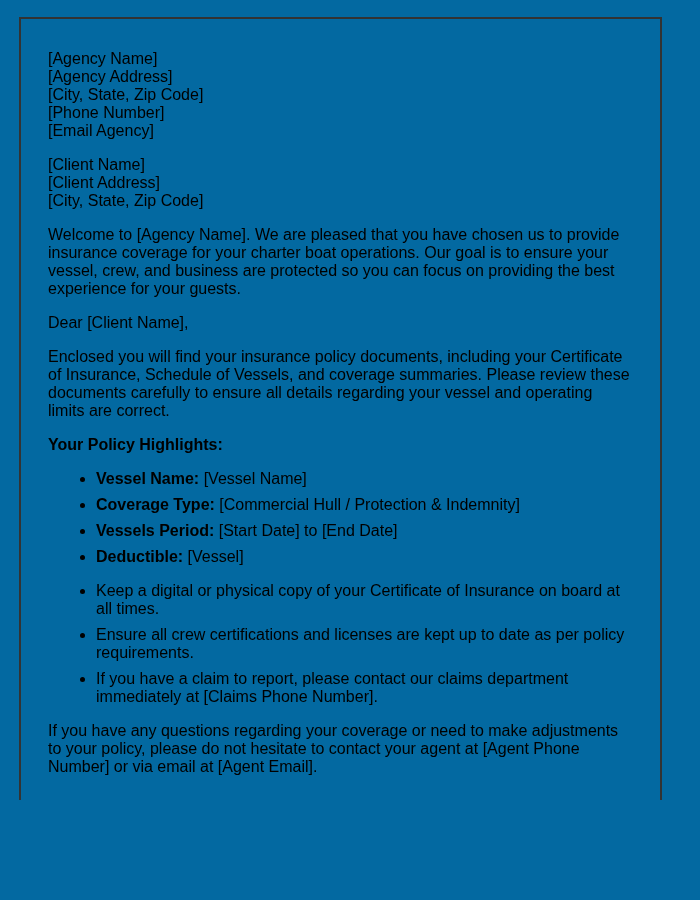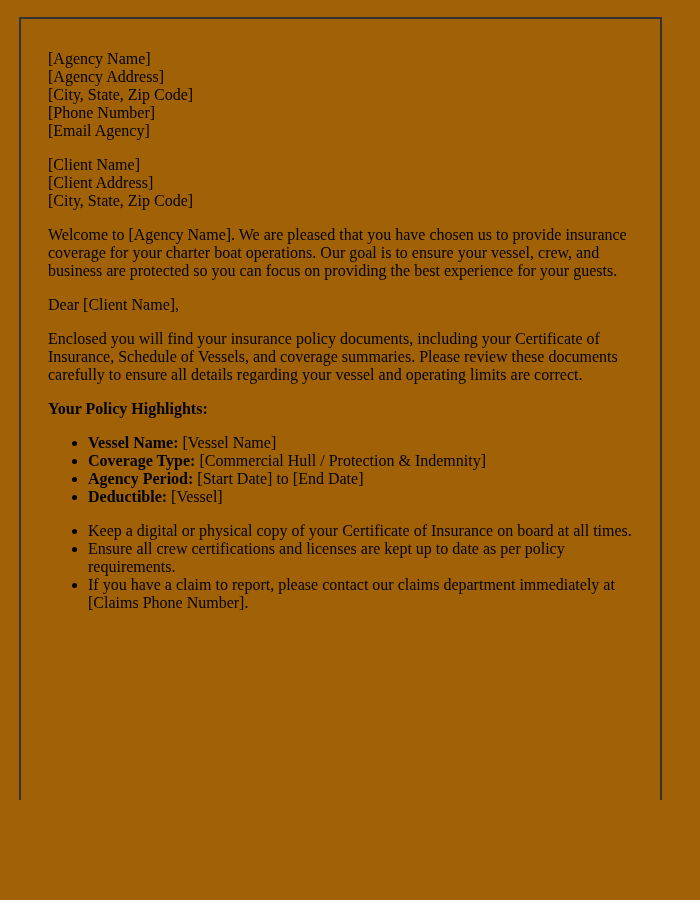--- a/index.html
+++ b/index.html
@@ -1,22 +1,22 @@
 <!DOCTYPE html>
 <html><head>
 <meta charset="utf-8">
 <style>
   html, body { margin: 0; padding: 0; }
   body { background: #ffffff; }
   .page {
     position: relative;
     width: 700px;
     height: 900px;
-    background: #a16207;
-    font-family: Liberation Serif, serif;
+    background: #0369a1;
+    font-family: Liberation Sans, sans-serif;
     font-size: 16px;
     line-height: 18px;
     color: #000000;
     overflow: hidden;
   }
   .letter {
     box-sizing: border-box;
     position: absolute;
     left: 19px;
     top: 17px;
@@ -28,21 +28,21 @@
     overflow: hidden;
   }
   .letter p { margin: 16px 0; }
   .letter p:first-child { margin-top: 16px; }
   .bold, b { font-weight: bold; }
   ul {
     margin: 16px 0;
     padding-left: 40px;
     list-style-type: disc;
   }
-  li { margin: 0; padding: 0; }
+  li { margin: 8px; padding: 0; }
 </style>
 </head>
 <body>
 
 <div class="page">
   <div class="letter">
 
     <p>
       <span>[Agency Name]</span><br>
       <span>[Agency Address]</span><br>
@@ -63,26 +63,27 @@
 
     <p>Dear [Client Name],</p>
 
     <p>Enclosed you will find your insurance policy documents, including your Certificate of Insurance, Schedule of Vessels, and coverage summaries. Please review these documents carefully to ensure all details regarding your vessel and operating limits are correct.</p>
 
     <p class="bold">Your Policy Highlights:</p>
 
     <ul>
       <li><b>Vessel Name:</b> <span>[Vessel Name]</span></li>
       <li><b>Coverage Type:</b> <span>[Commercial Hull / Protection &amp; Indemnity]</span></li>
-      <li><b>Agency Period:</b> <span>[Start Date] to [End Date]</span></li>
+      <li><b>Vessels Period:</b> <span>[Start Date] to [End Date]</span></li>
       <li><b>Deductible:</b> <span>[Vessel]</span></li>
     </ul>
 
 
     <ul>
       <li>Keep a digital or physical copy of your Certificate of Insurance on board at all times.</li>
       <li>Ensure all crew certifications and licenses are kept up to date as per policy requirements.</li>
       <li>If you have a claim to report, please contact our claims department immediately at [Claims Phone Number].</li>
     </ul>
 
+    <p>If you have any questions regarding your coverage or need to make adjustments to your policy, please do not hesitate to contact your agent at [Agent Phone Number] or via email at [Agent Email].</p>
 
   </div>
 </div>
 
 </body></html>

